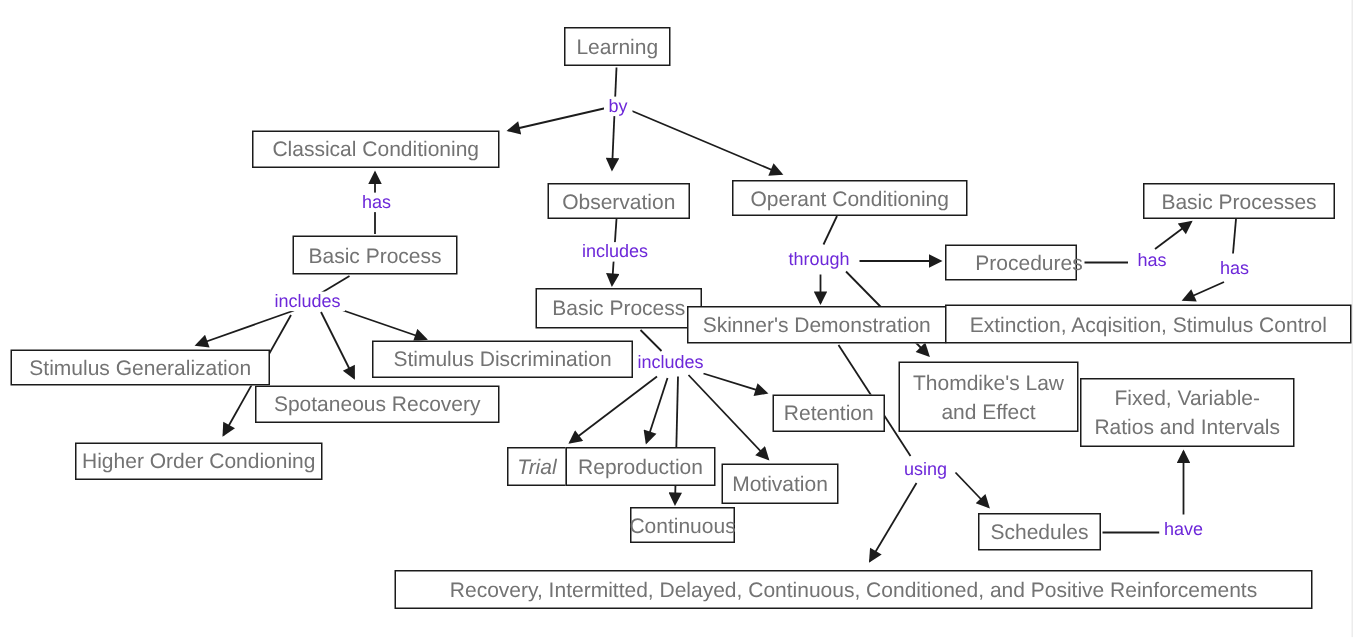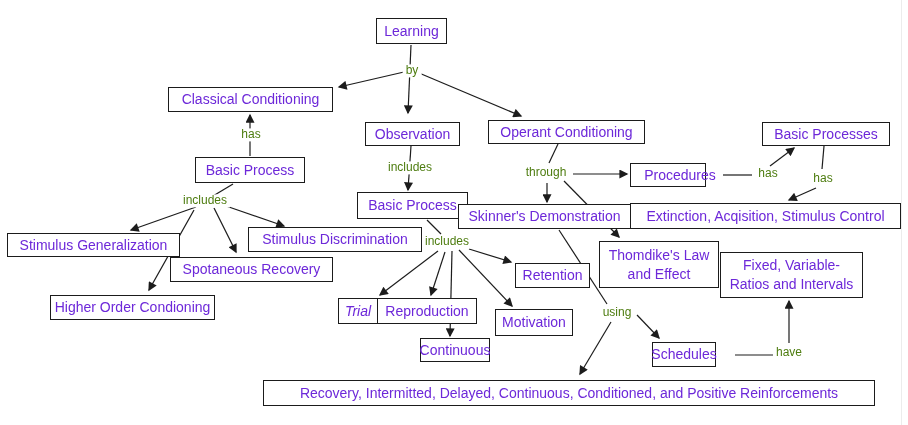--- a/index.html
+++ b/index.html
@@ -10,34 +10,34 @@
     background:#ffffff;
     font-family:"Liberation Sans","DejaVu Sans",sans-serif;
     overflow:hidden;
   }
   #edges-svg{position:absolute;left:0;top:0;width:908px;height:425px;z-index:1;}
   .node{
     position:absolute;
     box-sizing:border-box;
     border:1.5px solid #1b1b1b;
     background:#ffffff;
-    color:#6d28d9;
+    color:#737373;
     display:flex;align-items:center;justify-content:center;
     text-align:center;
     font-size:14px;
     line-height:1.35;
     white-space:pre-line;
     z-index:2;
   }
   .node .node-label{white-space:pre-line;}
   .link-label{
     position:absolute;
     transform:translate(-50%,-50%);
     background:#ffffff;
-    color:#4d7c0f;
+    color:#6d28d9;
     font-size:12px;
     padding:0 3px;
     line-height:1.1;
     z-index:3;
     white-space:nowrap;
   }
   .canvas-edge{
     position:absolute;top:0;right:6px;width:1px;height:425px;
     background:#ececec;z-index:0;
   }
@@ -91,31 +91,31 @@
       <div class="node" style="left: 488px; top: 120px; width: 157px; height: 24px; justify-content: center;"><span class="node-label">Operant Conditioning</span></div>
       <div class="node" style="left: 195px; top: 157px; width: 110px; height: 26px;"><span class="node-label">Basic Process</span></div>
       <div class="node" style="left: 357px; top: 192px; width: 111px; height: 27px;"><span class="node-label">Basic Process</span></div>
       <div class="node" style="left: 7px; top: 233px; width: 173px; height: 24px;"><span class="node-label">Stimulus Generalization</span></div>
       <div class="node" style="left: 248px; top: 227px; width: 174px; height: 25px;"><span class="node-label">Stimulus Discrimination</span></div>
       <div class="node" style="left: 170px; top: 257px; width: 163px; height: 25px;"><span class="node-label">Spotaneous Recovery</span></div>
       <div class="node" style="left: 50px; top: 295px; width: 165px; height: 25px;"><span class="node-label">Higher Order Condioning</span></div>
       <div class="node" style="left: 338px; top: 298px; width: 40px; height: 26px; font-style: italic;"><span class="node-label">Trial</span></div>
       <div class="node" style="left: 377px; top: 298px; width: 100px; height: 26px;"><span class="node-label">Reproduction</span></div>
       <div class="node" style="left: 420px; top: 338px; width: 70px; height: 24px;"><span class="node-label">Continuous</span></div>
-      <div class="node" style="left: 495px; top: 309px; width: 78px; height: 27px;"><span class="node-label">Motivation</span></div>
+      <div class="node" style="left: 481px; top: 309px; width: 78px; height: 27px;"><span class="node-label">Motivation</span></div>
       <div class="node" style="left: 515px; top: 263px; width: 75px; height: 25px;"><span class="node-label">Retention</span></div>
       <div class="node" style="left: 458px; top: 204px; width: 173px; height: 25px;"><span class="node-label">Skinner's Demonstration</span></div>
-      <div class="node" style="left: 630px; top: 163px; width: 76px; height: 24px; padding-left: 24px;"><span class="node-label">Procedures</span></div>
+      <div class="node" style="left: 630px; top: 163px; width: 88px; height: 24px; padding-left: 24px;"><span class="node-label">Procedures</span></div>
       <div class="node" style="left: 762px; top: 122px; width: 128px; height: 24px;"><span class="node-label">Basic Processes</span></div>
       <div class="node" style="left: 630px; top: 203px; width: 271px; height: 26px;"><span class="node-label">Extinction, Acqisition, Stimulus Control</span></div>
       <div class="node" style="left: 599px; top: 241px; width: 120px; height: 47px;"><span class="node-label">Thomdike's Law
 and Effect</span></div>
       <div class="node" style="left: 720px; top: 252px; width: 143px; height: 46px;"><span class="node-label">Fixed, Variable-
 Ratios and Intervals</span></div>
-      <div class="node" style="left: 652px; top: 342px; width: 64px; height: 25px;"><span class="node-label">Schedules</span></div>
+      <div class="node" style="left: 652px; top: 342px; width: 82px; height: 25px;"><span class="node-label">Schedules</span></div>
       <div class="node" style="left: 263px; top: 380px; width: 612px; height: 26px;"><span class="node-label">Recovery, Intermitted, Delayed, Continuous, Conditioned, and Positive Reinforcements</span></div>
       <div class="link-label" style="left: 412px; top: 71px;">by</div>
       <div class="link-label" style="left: 251px; top: 135px;">has</div>
       <div class="link-label" style="left: 205px; top: 201px;">includes</div>
       <div class="link-label" style="left: 410px; top: 168px;">includes</div>
       <div class="link-label" style="left: 447px; top: 242px;">includes</div>
       <div class="link-label" style="left: 546px; top: 173px;">through</div>
       <div class="link-label" style="left: 768px; top: 174px;">has</div>
       <div class="link-label" style="left: 823px; top: 179px;">has</div>
       <div class="link-label" style="left: 617px; top: 313px;">using</div>

